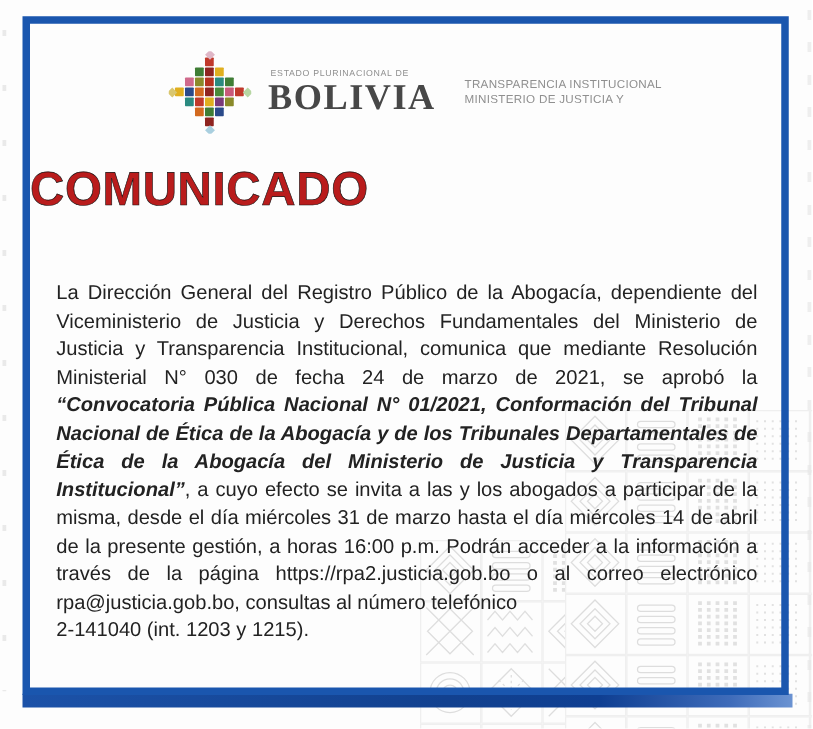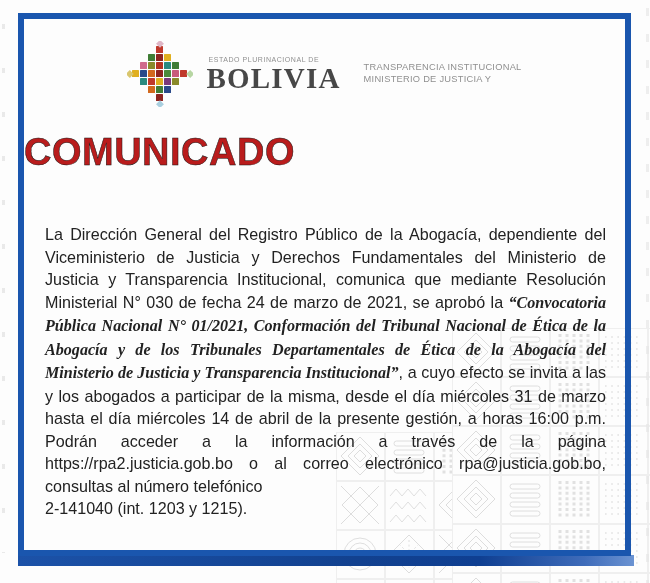--- a/index.html
+++ b/index.html
@@ -25,21 +25,21 @@
   .frame{
     position:absolute;left:18px;top:13px;width:613px;height:543px;
     border:6px solid var(--frame-blue,#1a56ae);box-sizing:border-box;
     z-index:4;pointer-events:none;
   }
   .bottom-bar{
     position:absolute;left:18px;top:555px;width:616px;height:11px;z-index:3;
     background:linear-gradient(90deg,#1c52a8 0%,#12418f 55%,#0f3f92 75%,#3f6cba 92%,#6b93d2 100%);
   }
   
-  .content{position:absolute;left:24px;top:19px;width:601px;height:531px;z-index:5;}
+  .content{position:absolute;left:24px;top:19px;width:601px;height:531px;z-index:5;padding-left:16px;}
   .header-row{
     position:absolute;top:22px;left:0;width:100%;
     display:flex;justify-content:center;align-items:center;gap:13px;
   }
   .chakana{width:66px;height:66px;flex:0 0 auto;}
   .brand{display:flex;flex-direction:column;align-items:flex-start;}
   .pretitle{
     font-size:7px;letter-spacing:.55px;color:var(--gray-text,#8f8f8f);
     margin:0 0 1px 2px;white-space:nowrap;
   }
@@ -54,21 +54,21 @@
   .title{
     position:absolute;top:112px;left:0;width:100%;text-align:left;
     font-size:38px;font-weight:700;color:#b91c1c;letter-spacing:.5px;
     -webkit-text-stroke:.5px #141414;
   }
   .body-text{
     position:absolute;top:188px;left:21px;width:561px;
     font-size:16.1px;line-height:22.5px;text-align:justify;
     color:var(--text,#222222);
   }
-  .body-text .bold-italic{font-weight:700;font-style:italic;font-family:Liberation Serif, serif;}
+  .body-text .bold-italic{font-weight:700;font-style:italic;}
   .dateline{
     position:absolute;top:472px;left:0;width:100%;text-align:center;
     font-size:15.5px;font-weight:700;color:#1a1a1a;letter-spacing:.2px;
   }
   .defs-holder{position:absolute;width:0;height:0;overflow:hidden;}
 </style>
 </head>
 <body>
 
 <div class="page">

